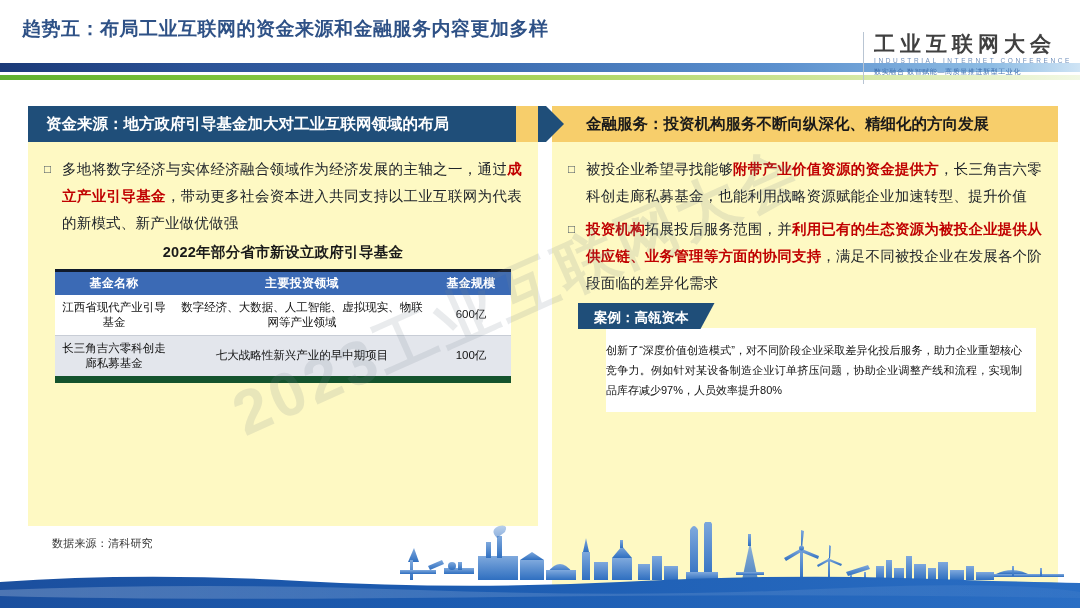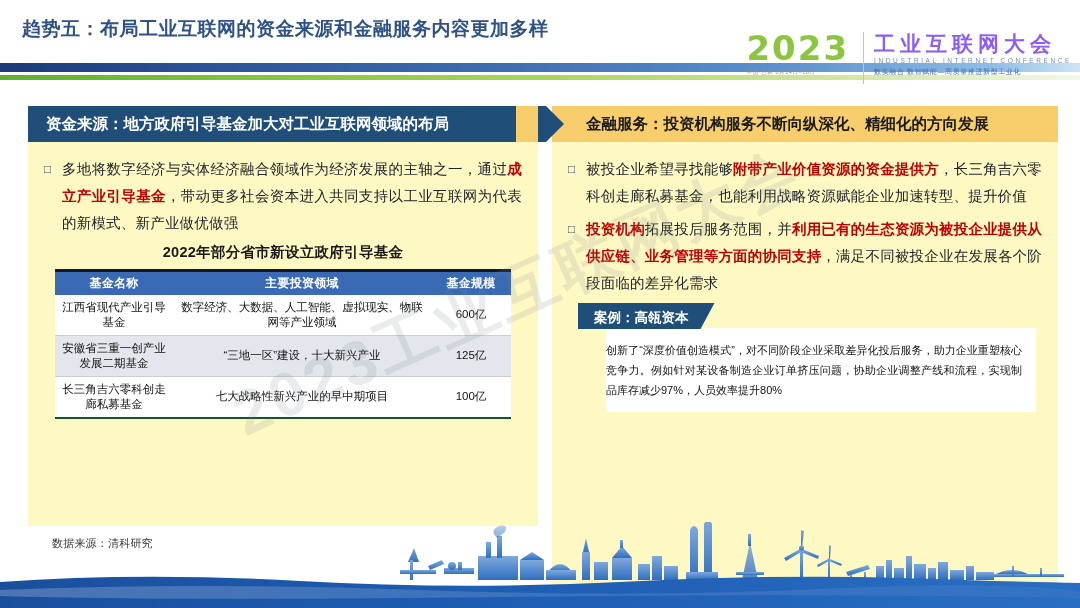--- a/index.html
+++ b/index.html
@@ -35,21 +35,21 @@
   #logo-year {
     font-size: 34px; font-weight: 700; color: #8cc63f; letter-spacing: 2px;
     line-height: 36px; font-family: "DejaVu Sans", sans-serif;
   }
   #logo-date {
     font-size: 5.5px; color: #9a8f7a; letter-spacing: .6px; margin-top: 3px; white-space: nowrap;
   }
   #logo-sep { width: 1px; background: #b9c5d3; margin: 2px 10px 4px 0; align-self: stretch; }
   #logo-right { padding-top: 2px; }
   #logo-cn {
-    font-size: 21px; font-weight: 700; color: #8b5cf6; letter-spacing: 5px;
+    font-size: 21px; font-weight: 700; color: #404040; letter-spacing: 5px;
     line-height: 23px; white-space: nowrap;
   }
   #logo-en {
     font-size: 6.5px; color: #6f8fbb; letter-spacing: 2.6px; margin-top: 2px; white-space: nowrap;
   }
   #logo-slogan {
     font-size: 7px; color: #3f6fae; letter-spacing: .6px; margin-top: 3px; white-space: nowrap;
   }
 
   
@@ -85,21 +85,21 @@
   }
   .hl { color: #c00000; font-weight: bold; }
 
   
   #table-title {
     text-align: center; font-size: 14.5px; font-weight: bold; color: #1a1a1a;
     margin: 6px 0 7px 0; letter-spacing: .3px;
   }
   #fund-table {
     width: 456px; margin: 0 auto; border-collapse: collapse;
-    border-top: 3px solid #101a2b; border-bottom: 2px solid #14532d;
+    border-top: 3px solid #101a2b; border-bottom: 7px solid #14532d;
     font-size: 11.5px;
   }
   #fund-table thead th {
     background: #3b6ab5; color: #ffffff; font-weight: bold;
     height: 24px; font-size: 12px; letter-spacing: .3px;
   }
   #fund-table tbody td {
     color: #111; padding: 5px 4px; line-height: 15px; text-align: center;
     border-bottom: 1px solid #c8cdd6;
   }
@@ -149,24 +149,20 @@
 <body>
 
 <div id="header">
 
   <div id="slide-title">趋势五：布局工业互联网的资金来源和金融服务内容更加多样</div>
 
   <div id="header-rule-blue"></div>
   <div id="header-rule-green"></div>
 
   <div id="logo">
-    <div id="logo-year-col">
-      <div id="logo-year">2023</div>
-      <div id="logo-date">中国·吉林  8月14日–18日</div>
-    </div>
     <div id="logo-sep"></div>
     <div id="logo-right">
       <div id="logo-cn">工业互联网大会</div>
       <div id="logo-en">INDUSTRIAL INTERNET CONFERENCE</div>
       <div id="logo-slogan">数实融合 数智赋能—高质量推进新型工业化</div>
     </div>
   </div>
 </div>
 
 <div class="panel" id="panel-left">
@@ -191,25 +187,20 @@
           <th class="col-name">基金名称</th>
           <th class="col-field">主要投资领域</th>
           <th class="col-scale">基金规模</th>
         </tr>
       </thead>
       <tbody>
         <tr>
           <td>江西省现代产业引导基金</td>
           <td>数字经济、大数据、人工智能、虚拟现实、物联网等产业领域</td>
           <td>600亿</td>
-        </tr>
-        <tr>
-          <td>安徽省三重一创产业发展二期基金</td>
-          <td>“三地一区”建设，十大新兴产业</td>
-          <td>125亿</td>
         </tr>
         <tr>
           <td>长三角吉六零科创走廊私募基金</td>
           <td>七大战略性新兴产业的早中期项目</td>
           <td>100亿</td>
         </tr>
       </tbody>
     </table>
   </div>
 </div>

